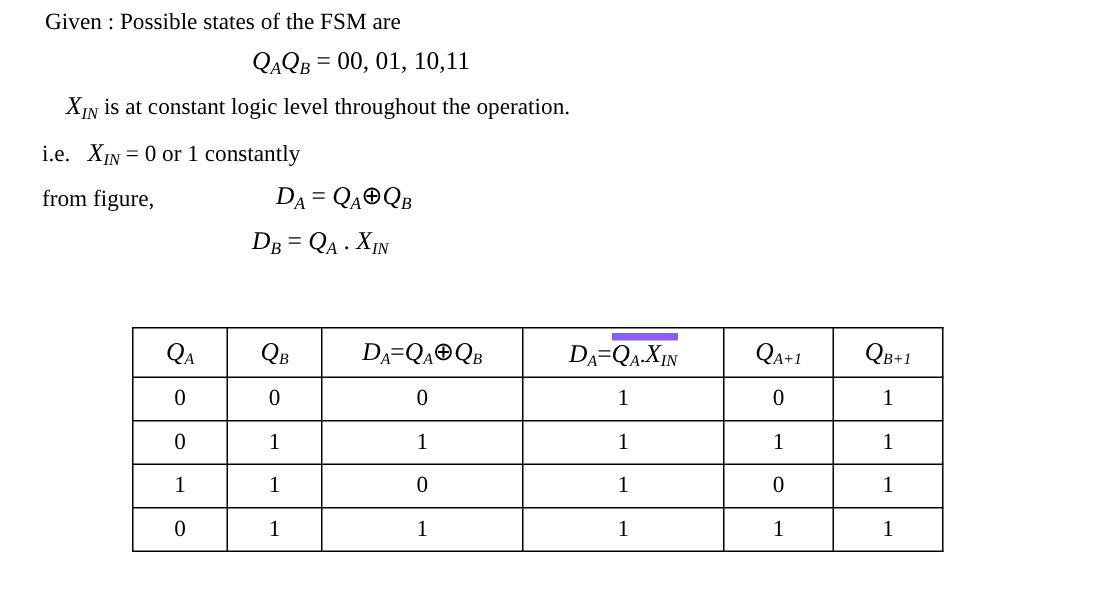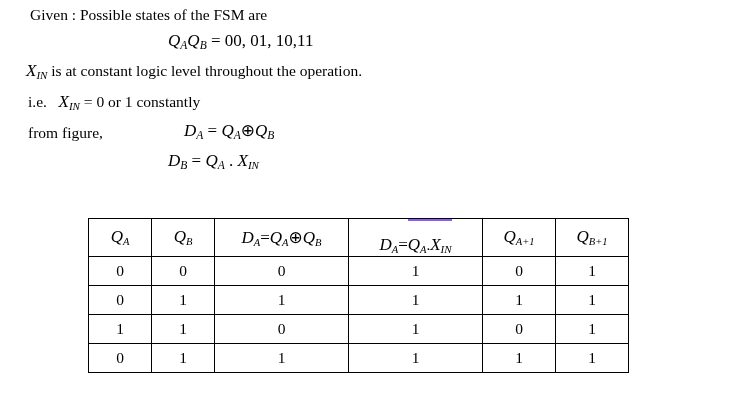--- a/index.html
+++ b/index.html
@@ -35,22 +35,22 @@
     font-size: 0.68em;
     vertical-align: -0.28em;
     font-style: italic;
   }
   .subn {
     font-size: 0.68em;
     vertical-align: -0.28em;
     font-style: normal;
   }
   .ovr {
-    border-top: 2px solid #8b5cf6;
-    padding-top: 15px;
+    border-top: 5px solid #8b5cf6;
+    padding-top: 0px;
     display: inline-block;
     line-height: 1.05;
   }
   
   .tbl-wrap {
     position: absolute;
     left: 88px;
     top: 218px;
   }
   table.truth {
@@ -90,21 +90,21 @@
   <div class="line" style="left:30px; top:6px;">
     <span class="bold">Given :</span>
     <span class="bold">Possible states of the FSM are</span>
   </div>
 
   <div class="line" style="left:168px; top:32px; font-size:17px;text-align:center;">
     <span class="v">Q</span><span class="sub">A</span><span class="v">Q</span><span class="sub">B</span>
     <span>= 00, 01, 10,11</span>
   </div>
 
-  <div class="line" style="left:26px; top:62px;">
+  <div class="line" style="left:44px; top:62px;">
     <span class="v" style="font-size:17px;">X</span><span class="subn" style="font-size:11px; font-style:italic;">IN</span>
     <span>is at constant logic level throughout the operation.</span>
   </div>
 
   <div class="line" style="left:28px; top:93px;">
     <span>i.e.</span>
     &nbsp;
     <span class="v" style="font-size:17px;">X</span><span class="subn" style="font-size:11px; font-style:italic;">IN</span>
     <span>= 0   or 1 constantly</span>
   </div>

